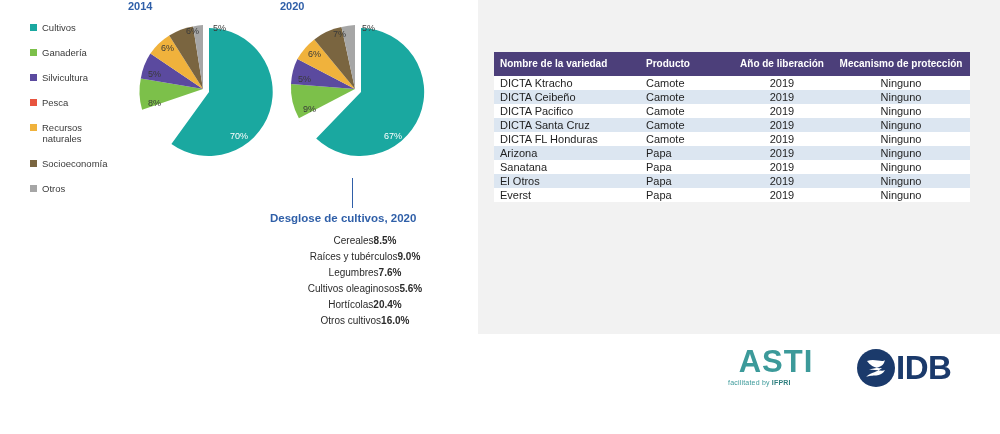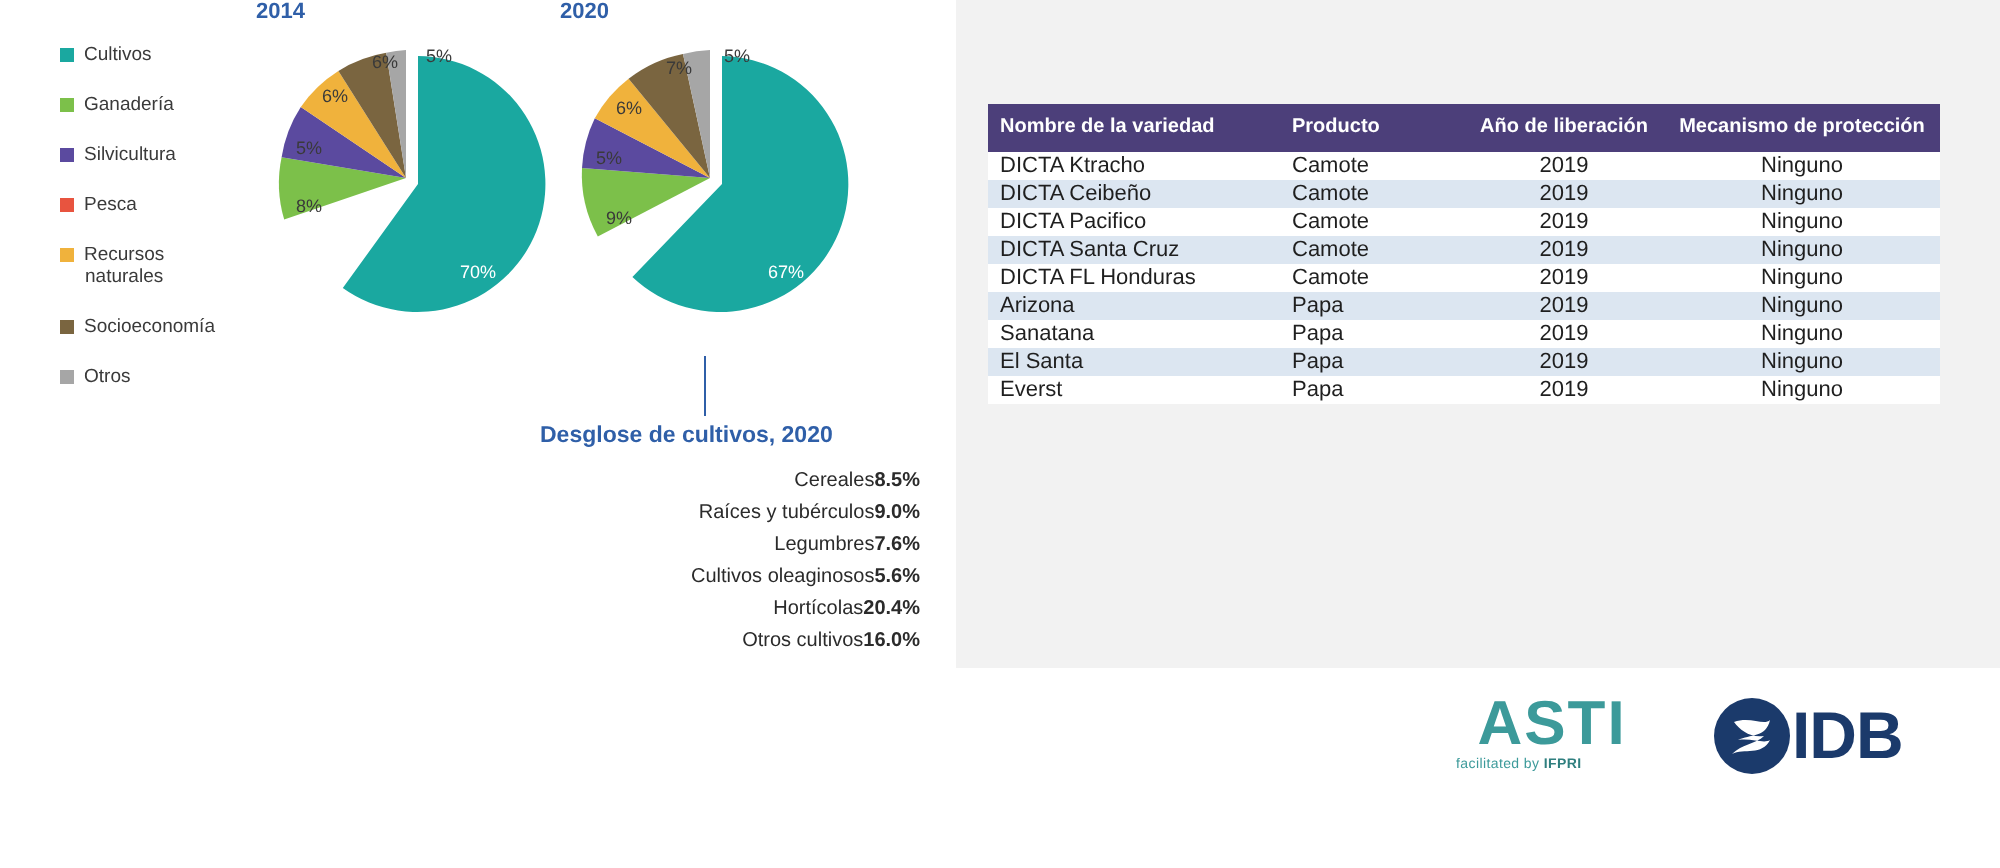--- a/index.html
+++ b/index.html
@@ -62,21 +62,21 @@
     width: 190px;
   }
   .breakdown-title {
     font-size: 11.5px;
     font-weight: bold;
     color: #2f5fa8;
     margin-bottom: 8px;
   }
   .breakdown-row {
     display: flex;
-    justify-content: flex-end;
+    justify-content: center;
     font-size: 10px;
     color: #2b2b2b;
     padding: 2.5px 0;
   }
   .breakdown-row .bk-val { font-weight: bold; }
   .leader-line {
     position: absolute;
     left: 352px; top: 178px;
     width: 1px; height: 30px;
     background: #2f5fa8;
@@ -302,21 +302,21 @@
           <td class="center">2019</td>
           <td class="center">Ninguno</td>
         </tr>
         <tr>
           <td>Sanatana</td>
           <td>Papa</td>
           <td class="center">2019</td>
           <td class="center">Ninguno</td>
         </tr>
         <tr>
-          <td>El Santa</td>
+          <td>El Otros</td>
           <td>Papa</td>
           <td class="center">2019</td>
           <td class="center">Ninguno</td>
         </tr>
         <tr>
           <td>Everst</td>
           <td>Papa</td>
           <td class="center">2019</td>
           <td class="center">Ninguno</td>
         </tr>

